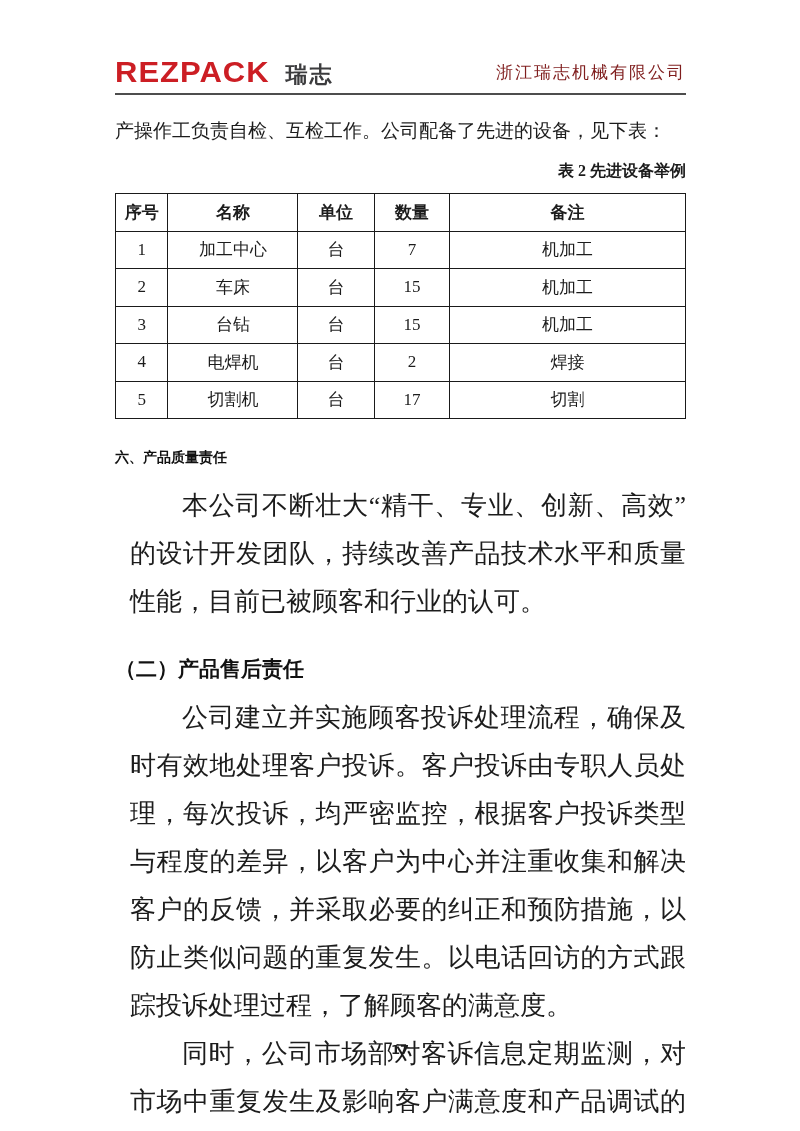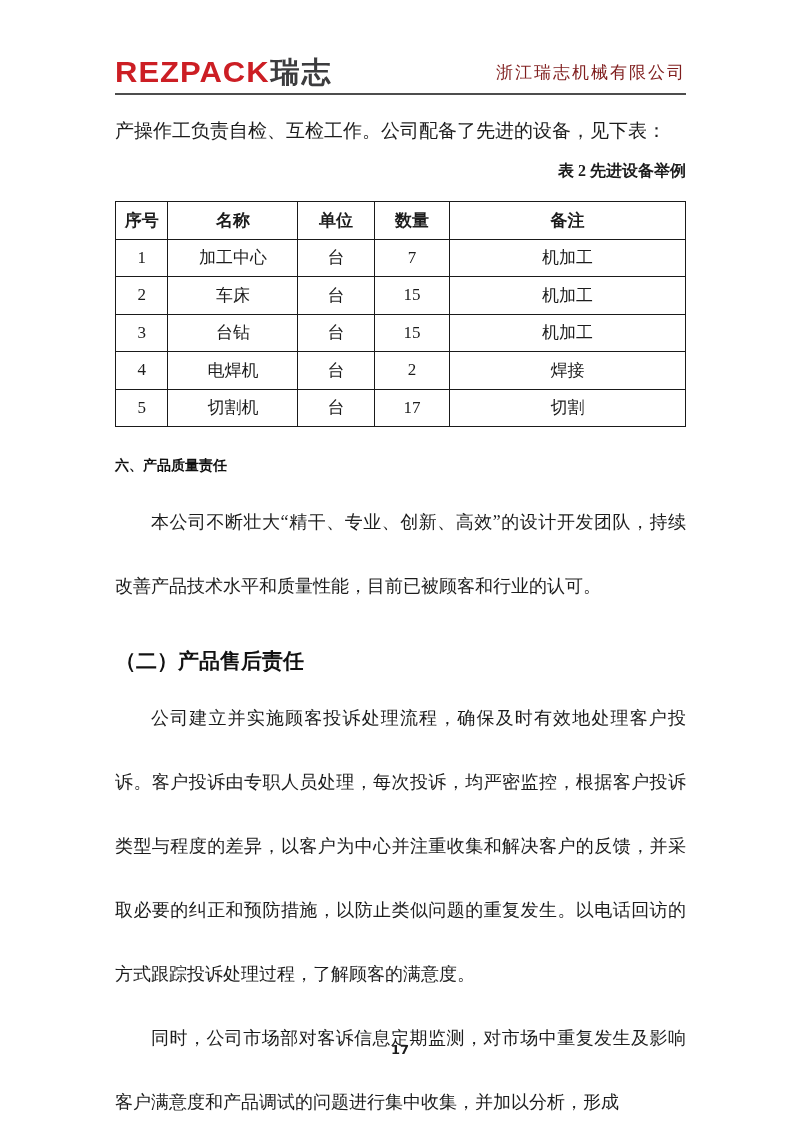--- a/index.html
+++ b/index.html
@@ -38,22 +38,22 @@
     font-family:"Liberation Sans","DejaVu Sans",sans-serif;
     font-weight:900;
     font-size:31px;
     letter-spacing:1px;
     transform:scaleY(0.96);
     transform-origin:left bottom;
   }
   .logo-cn{
     font-family:"Liberation Sans","DejaVu Sans",sans-serif;
     font-weight:900;
-    font-size:29px;
-    margin-left:1px;
+    font-size:22px;
+    margin-left:16px;
     letter-spacing:2px;
   }
   .company-name{
     font-size:17px;
     letter-spacing:2px;
     color:#7f1d1d;
     padding-bottom:3px;
     white-space:nowrap;
   }
   
@@ -64,21 +64,21 @@
     text-align:justify;
   }
   .table-caption{
     margin-top:7px;
     text-align:right;
     font-size:16px;
     font-weight:bold;
     line-height:24px;
   }
   table.equip{
-    margin-top:18px;
+    margin-top:10px;
     width:100%;
     border-collapse:collapse;
     table-layout:fixed;
   }
   table.equip th,table.equip td{
     border:1.4px solid #1a1a1a;
     height:36.5px;
     text-align:center;
     vertical-align:middle;
     font-size:17px;
@@ -100,23 +100,23 @@
   }
   .h2{
     margin-top:29px;
     font-family:"Liberation Sans","DejaVu Sans",sans-serif;
     font-weight:bold;
     font-size:21px;
     line-height:28px;
     color:#111111;
   }
   .para{
-    margin:11px 0 0 0;
-    font-size:18px;
-    line-height:64px;
+    margin:11px 0 0 15px;
+    font-size:26px;
+    line-height:48px;
     text-align:justify;
     text-indent:2em;
   }
   .para.cont{margin-top:0;}
   
   .footer{
     position:absolute;
     left:0;top:1042px;
     width:100%;
     text-align:center;

